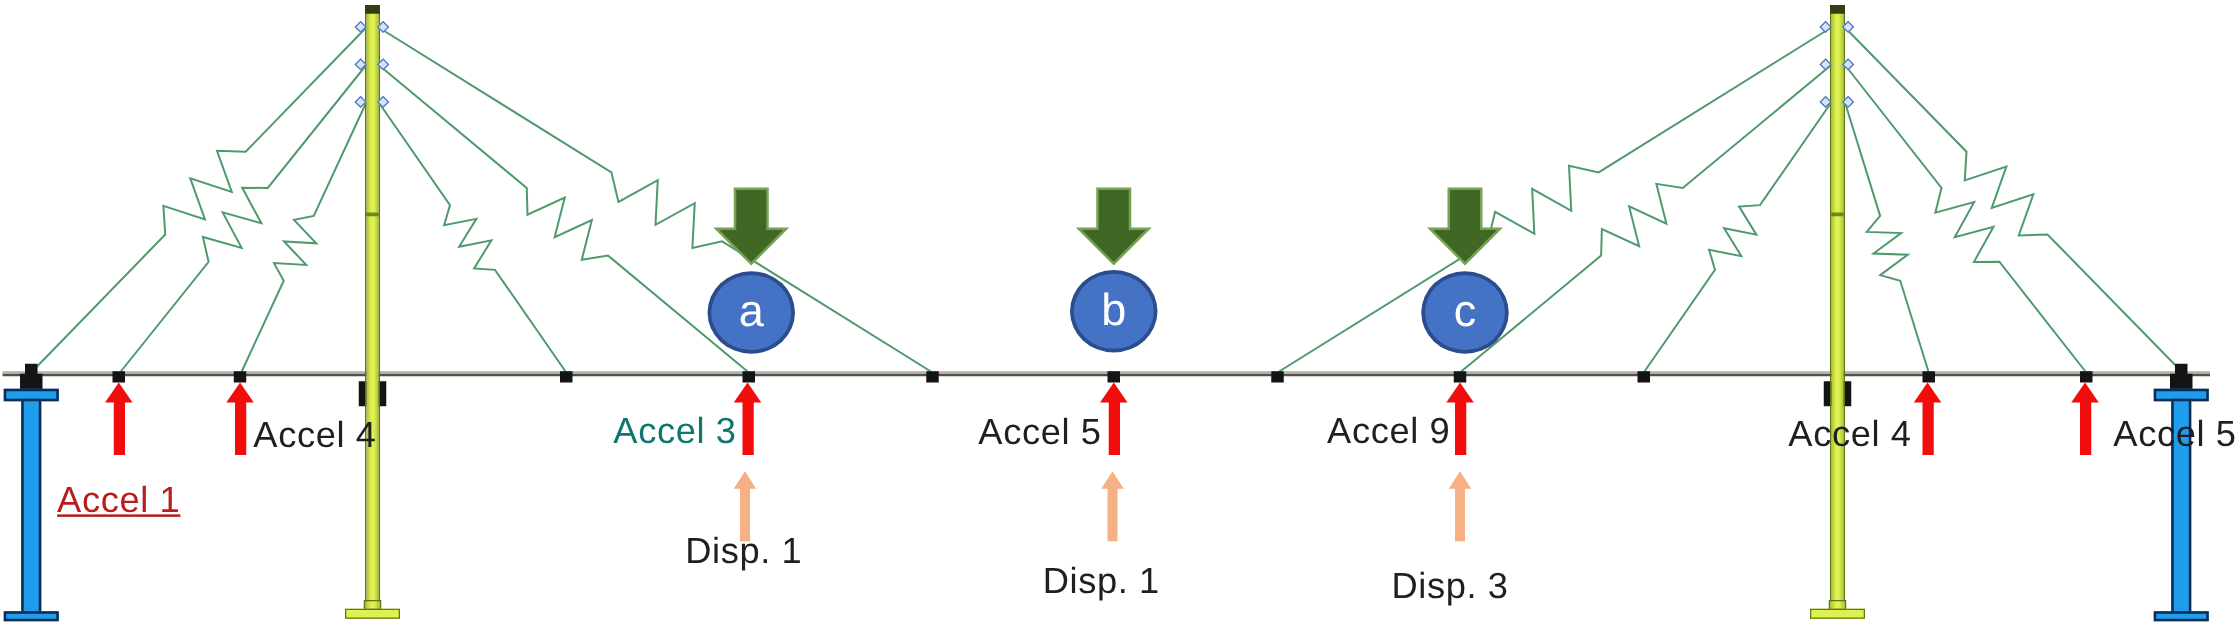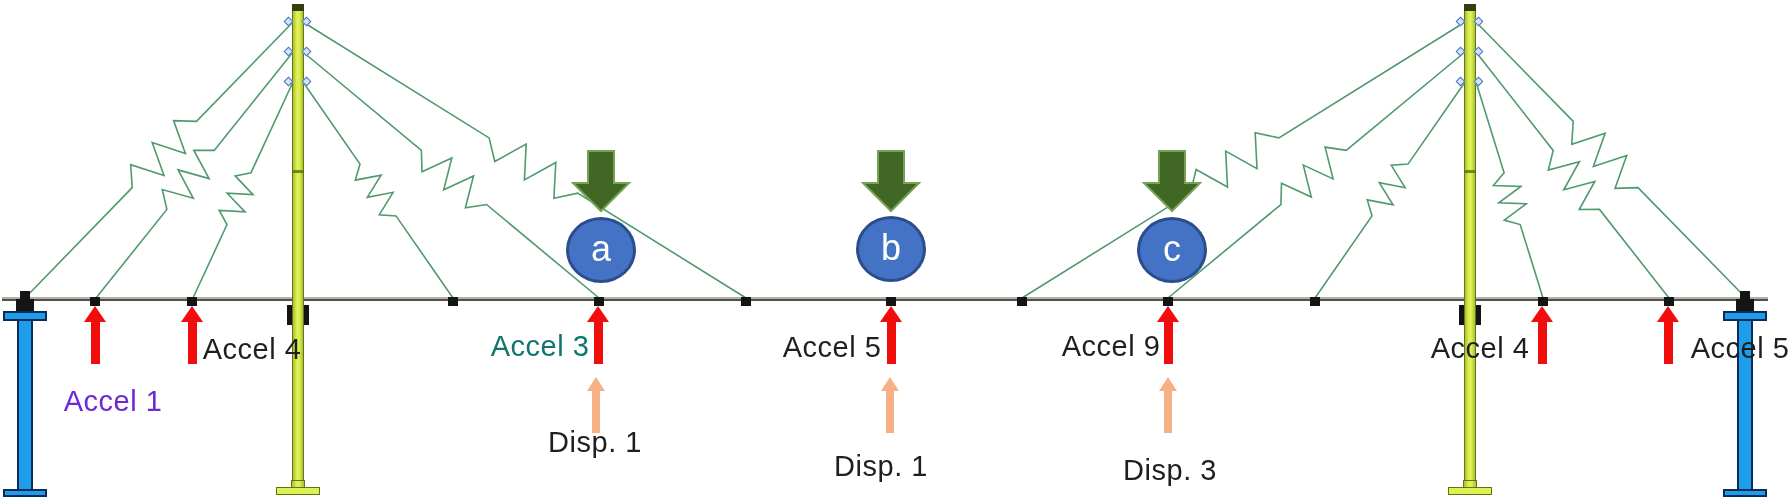--- a/index.html
+++ b/index.html
@@ -114,24 +114,24 @@
         <span>a</span>
       </div>
       <div class=" load-circle" style="position: absolute; left: 856px; top: 216px; width: 70px; height: 66px; background: rgb(68, 114, 196); border: 3px solid rgb(43, 77, 142); color: rgb(255, 255, 255);">
         <span>b</span>
       </div>
       <div class=" load-circle" style="position: absolute; left: 1137px; top: 217px; width: 70px; height: 66px; background: rgb(68, 114, 196); border: 3px solid rgb(43, 77, 142); color: rgb(255, 255, 255);">
         <span>c</span>
       </div>
     </div>
   <div class="layer" style="z-index:7">
-      <div class="lbl" style="position: absolute; left: 113px; top: 401px; color: #6d28d9;">Accel 1</div>
+      <div class="lbl" style="position: absolute; left: 95px; top: 401px; color: #b91c1c; text-decoration: underline;">Accel 1</div>
       <div class="lbl" style="position: absolute; left: 252px; top: 349px; color: rgb(31, 31, 31);">Accel 4</div>
       <div class="lbl" style="position: absolute; left: 540px; top: 346px; color: #0f766e;">Accel 3</div>
       <div class="lbl" style="position: absolute; left: 832px; top: 347px; color: rgb(31, 31, 31);">Accel 5</div>
       <div class="lbl" style="position: absolute; left: 1111px; top: 346px; color: rgb(31, 31, 31);">Accel 9</div>
       <div class="lbl" style="position: absolute; left: 1480px; top: 348px; color: rgb(31, 31, 31);">Accel 4</div>
       <div class="lbl" style="position: absolute; left: 1740px; top: 348px; color: rgb(31, 31, 31);">Accel 5</div>
       <div class="lbl" style="position: absolute; left: 595px; top: 442px; color: rgb(31, 31, 31);">Disp. 1</div>
       <div class="lbl" style="position: absolute; left: 881px; top: 466px; color: rgb(31, 31, 31);">Disp. 1</div>
-      <div class="lbl" style="position: absolute; left: 1160px; top: 470px; color: rgb(31, 31, 31); margin-left: 10px;">Disp. 3</div>
+      <div class="lbl" style="position: absolute; left: 1160px; top: 470px; color: rgb(31, 31, 31);">Disp. 3</div>
     </div>
 </div>
 
 </body></html>

